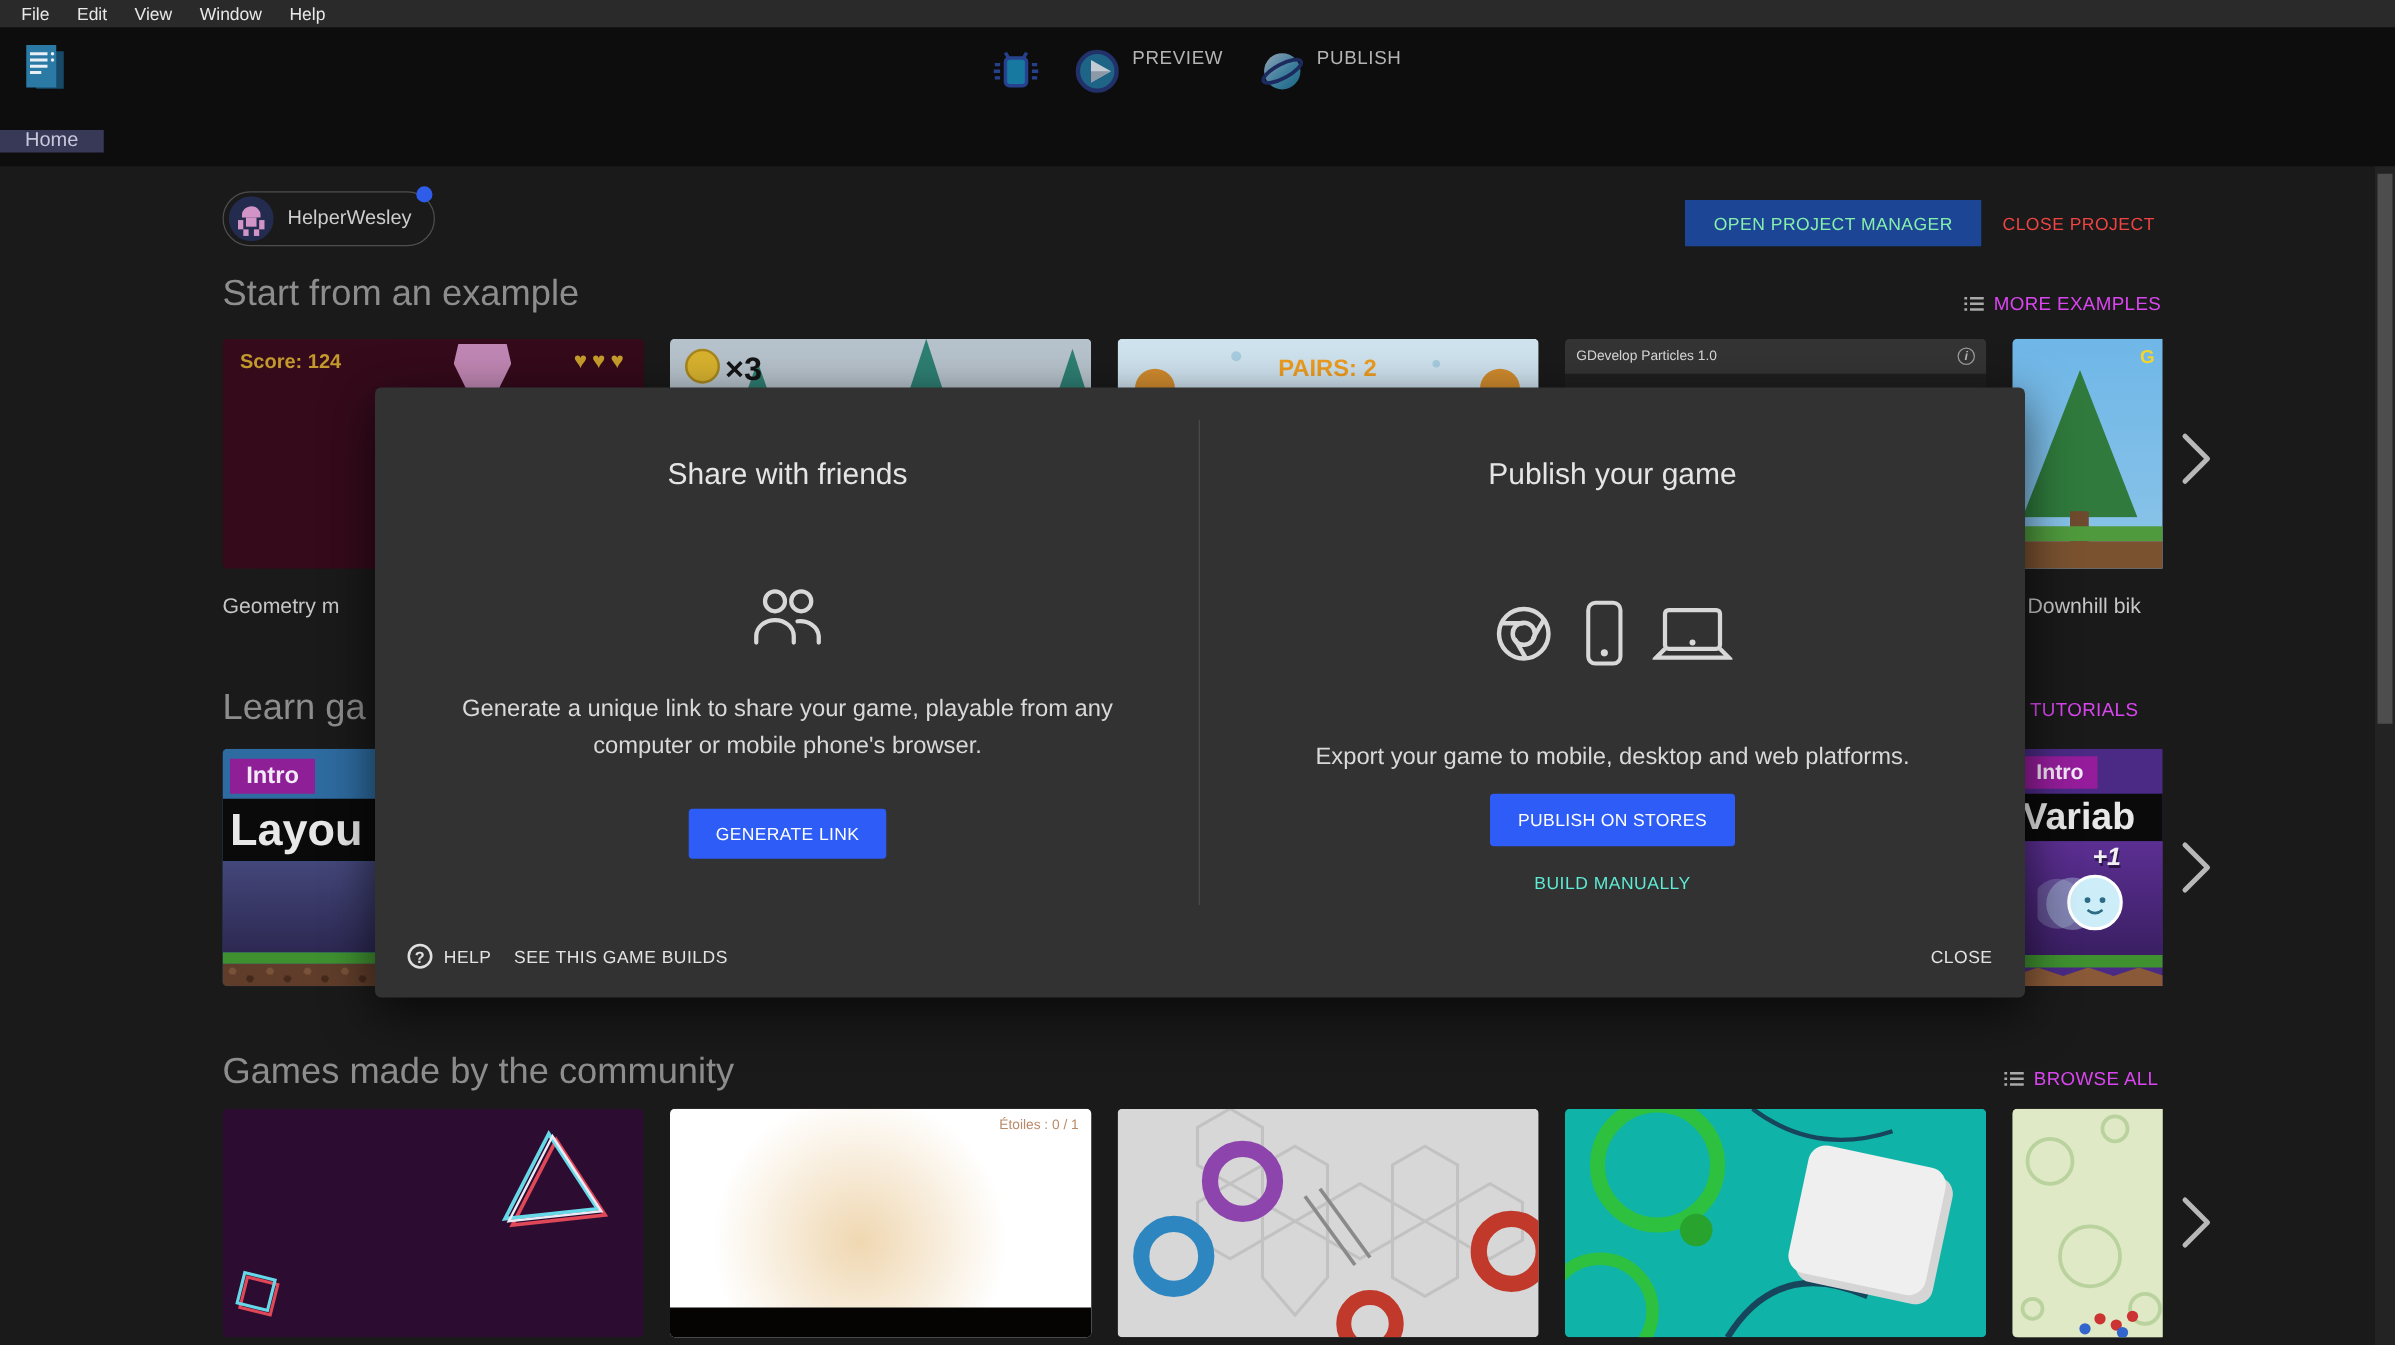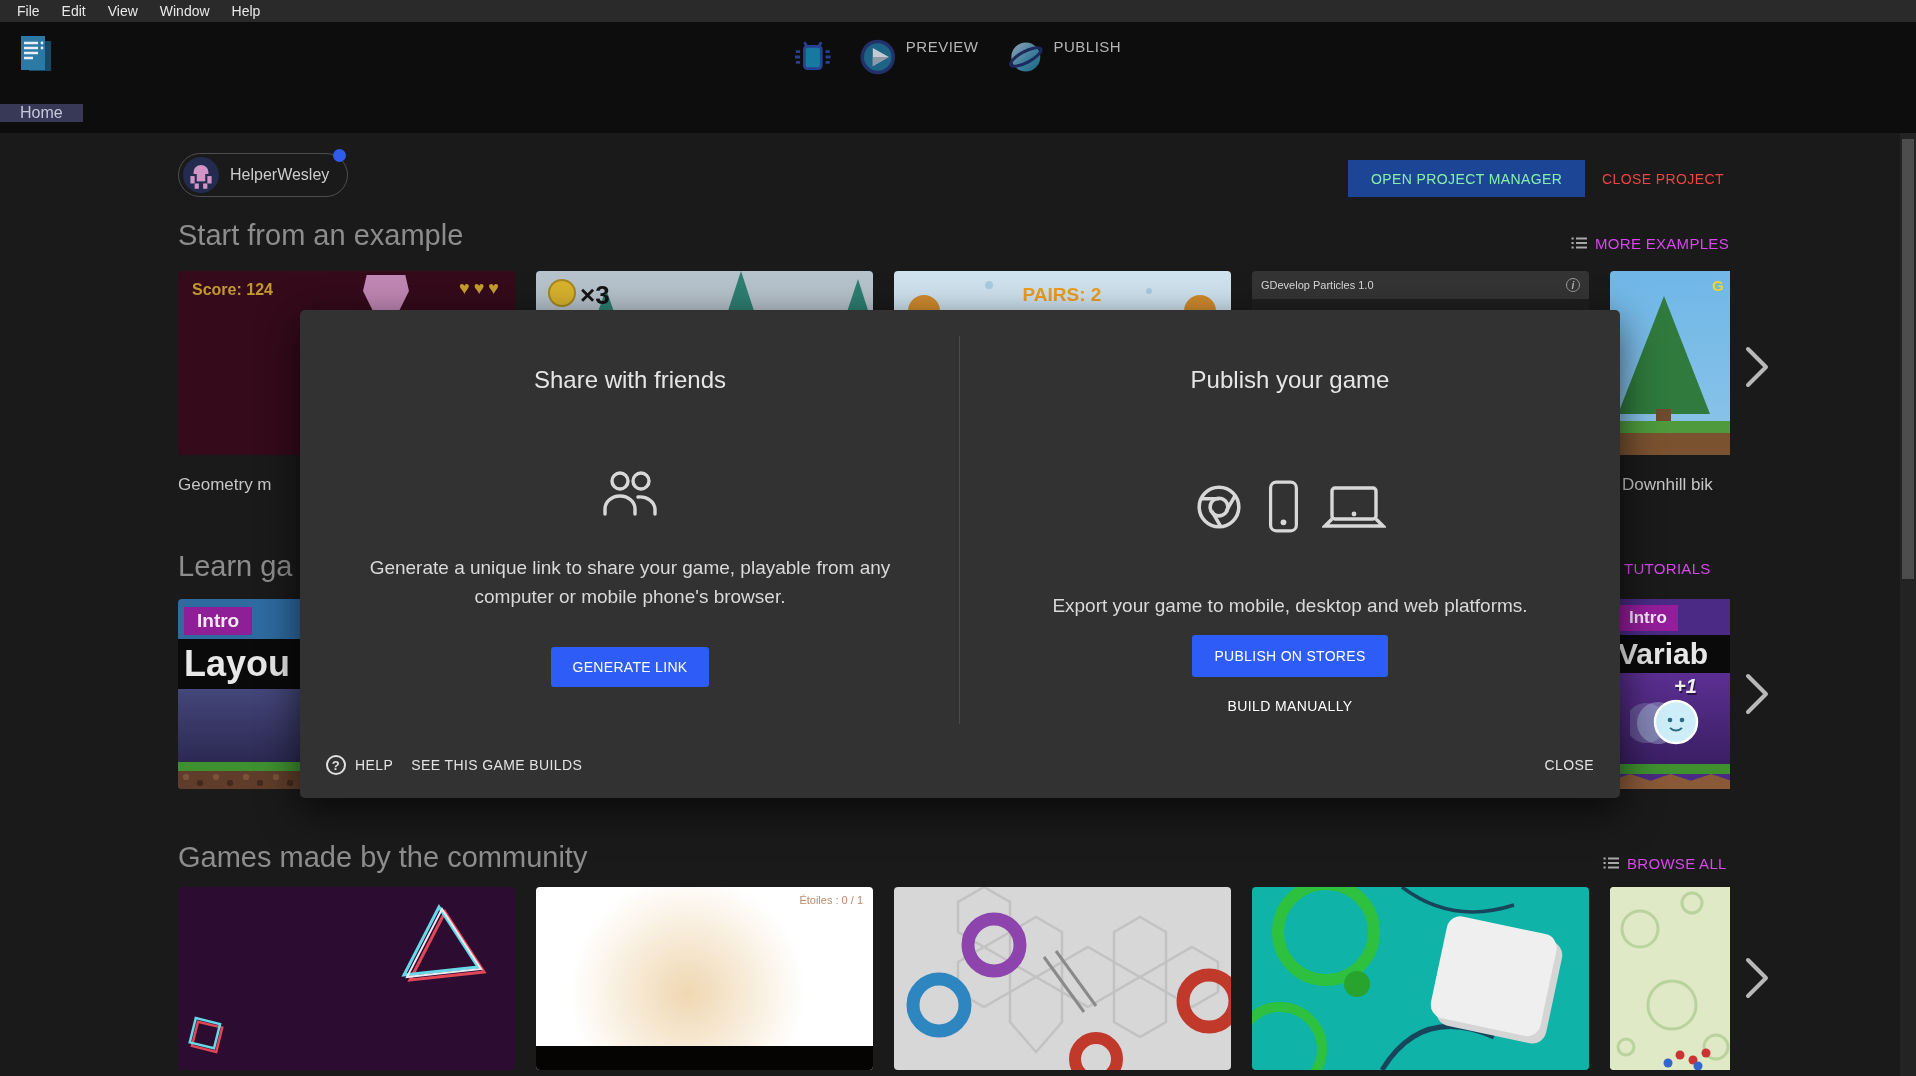--- a/index.html
+++ b/index.html
@@ -73,21 +73,21 @@
 .mcol.right{left:660px}
 .mdivider{position:absolute;left:659px;top:26px;width:1px;height:388px;background:#4a4a4a}
 .mtitle{margin-top:56px;color:#e5e5e5;font-size:24px;font-weight:400}
 .micon-people{margin-top:76px}
 .micons-platform{margin-top:84px;display:flex;align-items:center;gap:18px}
 .mdesc{color:#d9d9d9;font-size:19px;line-height:29px;text-align:center}
 .mcol.left .mdesc{margin-top:37px;width:580px}
 .mcol.right .mdesc{margin-top:55px}
 .btn-blue{margin-top:36px;background:#2d5cf6;color:#fff;border:none;border-radius:3px;height:40px;padding:0 22px;font-size:14px;letter-spacing:.3px;font-family:inherit;cursor:pointer}
 .mcol.right .btn-blue{margin-top:15px;height:42px}
-.link-blue{margin-top:21px;color:#ffffff;font-size:14px;letter-spacing:.4px;cursor:pointer;background:none;border:none;font-family:inherit}
+.link-blue{margin-top:21px;color:#5eead4;font-size:14px;letter-spacing:.4px;cursor:pointer;background:none;border:none;font-family:inherit}
 .mfooter{position:absolute;left:0;right:0;top:440px;height:30px;display:flex;align-items:center;padding:0 26px;gap:18px;color:#e3e3e3;font-size:14px;letter-spacing:.4px}
 .help-wrap{display:flex;align-items:center;gap:9px;cursor:pointer}
 .help-circle{width:20px;height:20px;border:2px solid #e0e0e0;border-radius:50%;display:flex;align-items:center;justify-content:center;font-size:13px;font-weight:bold;color:#e0e0e0}
 .mf-link{cursor:pointer}
 .spacer{flex:1}
 .fillsvg{position:absolute;inset:0}
 </style>
 </head>
 <body>
 

